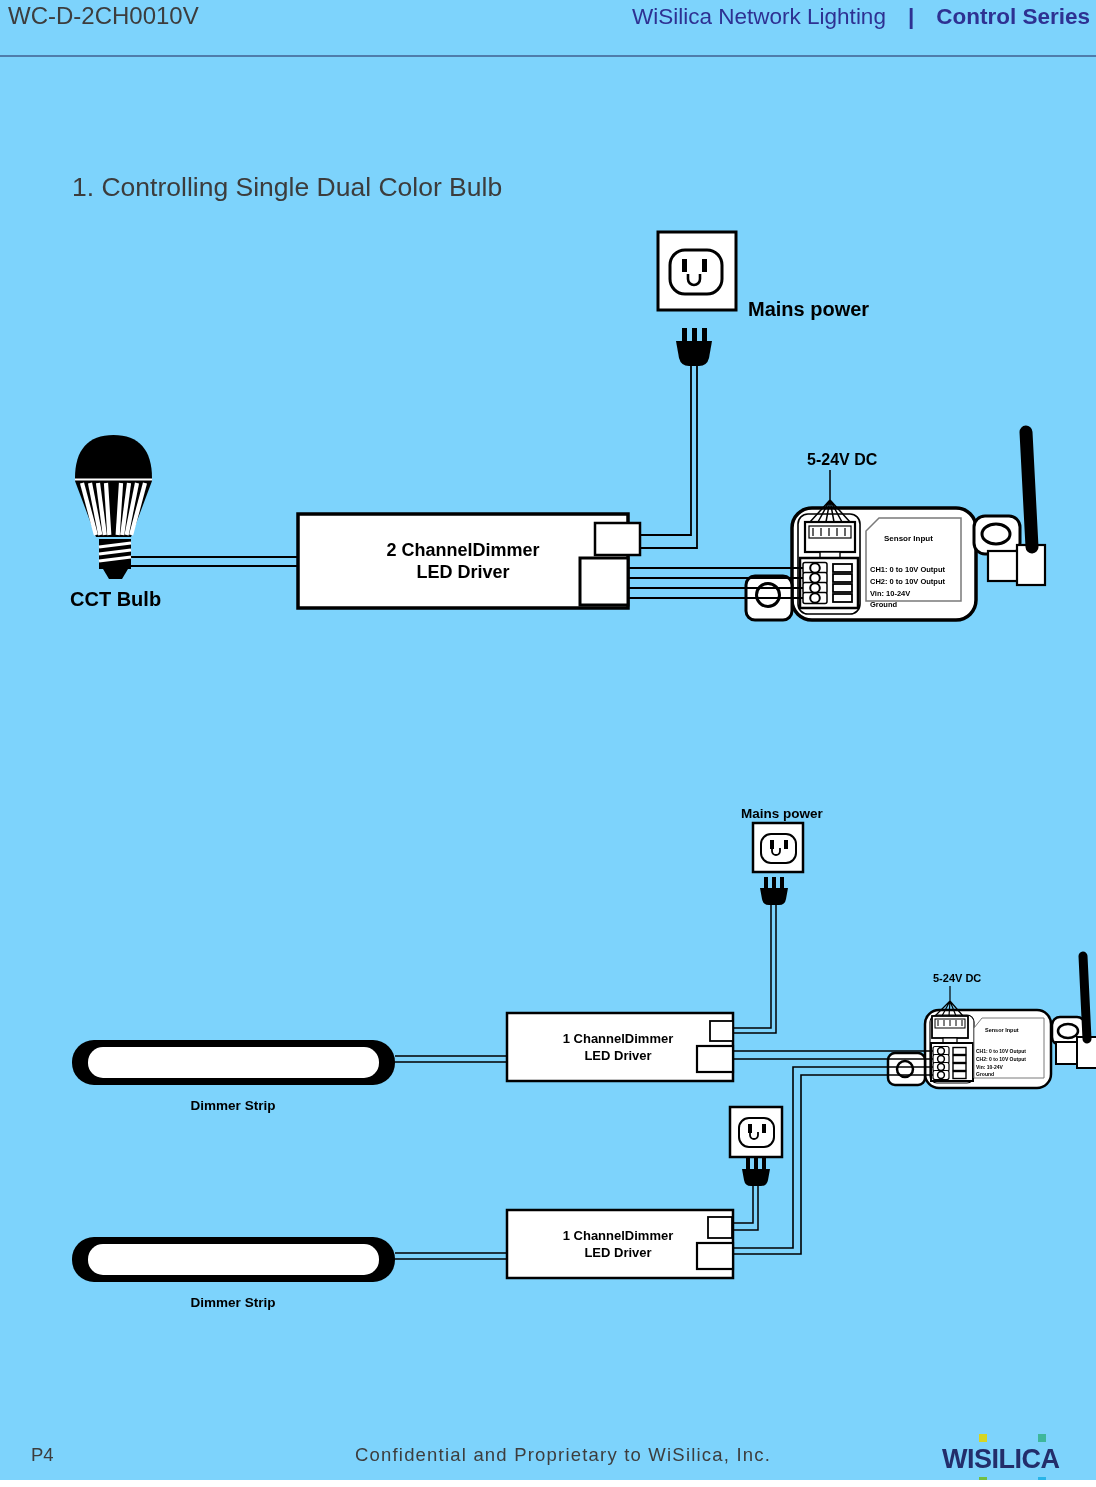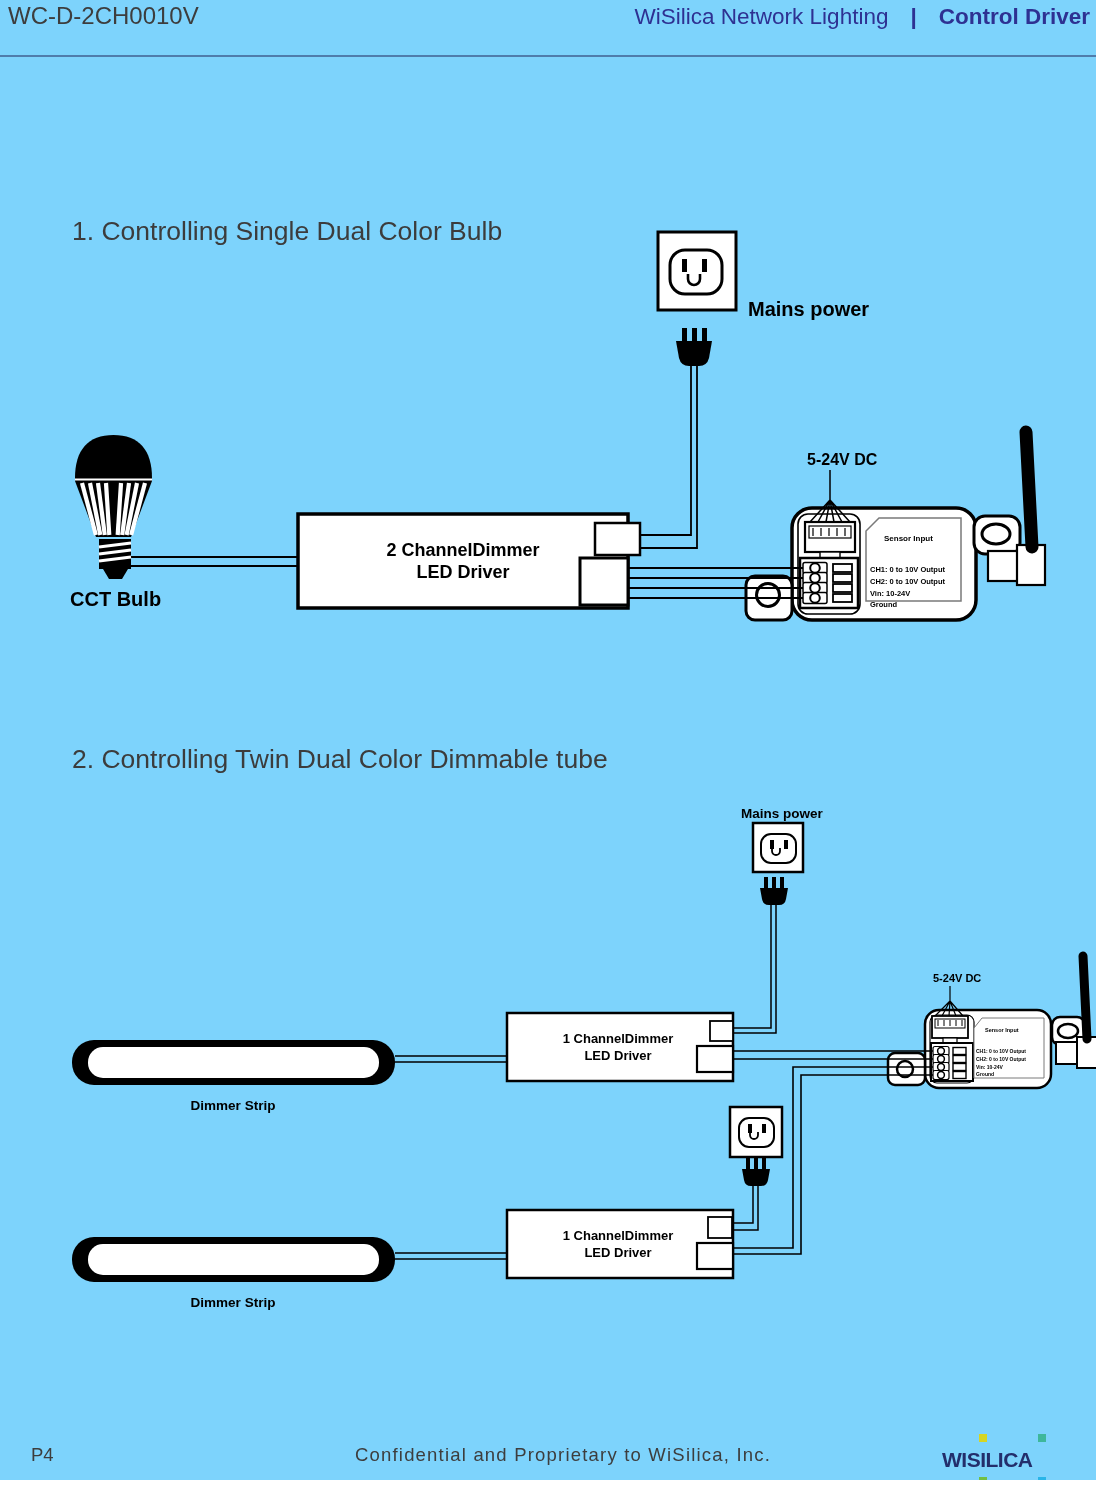--- a/index.html
+++ b/index.html
@@ -8,21 +8,21 @@
 
   
   .hdr-left{position:absolute;left:8px;top:2px;font-size:24px;color:#3d3d3d;}
   .hdr-right{position:absolute;right:6px;top:4px;font-size:22.5px;color:#2e3192;
              display:flex;gap:22px;white-space:nowrap;}
   .hdr-right .bold{font-weight:bold;}
   .rule{position:absolute;left:0;top:55px;width:1096px;height:2px;background:#4f7cab;}
 
   
   .title{position:absolute;left:72px;top:86px;font-size:30px;color:#3c3c3c;}
-  .h2{position:absolute;left:72px;font-size:26.5px;color:#3c3c3c;margin-top:44px;}
+  .h2{position:absolute;left:72px;font-size:26.5px;color:#3c3c3c;}
   .h2.s1{top:172px;}
   .h2.s2{top:700px;}
 
   
   .diagram{position:absolute;left:0;top:0;width:1096px;height:1487px;}
 
   svg text{fill:#000;font-family:"Liberation Sans",sans-serif;}
   .t-b20{font-size:20px;font-weight:bold;}
   .t-b18{font-size:18px;font-weight:bold;}
   .t-b16{font-size:16px;font-weight:bold;}
@@ -32,39 +32,38 @@
   .t-p8{font-size:8px;font-weight:bold;}
   .t-p7{font-size:7.5px;font-weight:bold;}
   .t-p55{font-size:5.5px;font-weight:bold;}
   .t-p5{font-size:5px;font-weight:bold;}
   .mid{text-anchor:middle;}
 
   
   .ftr-page{position:absolute;left:2px;top:1444px;font-size:18.5px;color:#3d3d3d;margin-left:29px;}
   .ftr-conf{position:absolute;left:15px;top:1444px;width:1096px;text-align:center;
             font-size:18.5px;letter-spacing:1.2px;color:#3d3d3d;}
-  .logo-text{position:absolute;left:942px;top:1446px;font-size:21px;font-weight:bold;
+  .logo-text{position:absolute;left:942px;top:1446px;font-size:27px;font-weight:bold;
              color:#232e6b;letter-spacing:-0.5px;line-height:27px;}
   .tick{position:absolute;width:8px;height:8px;}
 </style>
 </head>
 <body>
 
 <div class="page">
 
   <div class="hdr-left">WC-D-2CH0010V</div>
   <div class="hdr-right">
     <span>WiSilica Network Lighting</span>
     <span class="bold">|</span>
-    <span class="bold">Control Driver</span>
+    <span class="bold">Control Series</span>
   </div>
   <div class="rule"></div>
 
   <div class="h2 s1">1. Controlling Single Dual Color Bulb</div>
-  <div class="h2 s2">2. Controlling Twin Dual Color Dimmable tube</div>
 
   <svg class="diagram" viewBox="0 0 1096 1487">
 
     <g>
 
       <g>
         <rect x="658" y="232" width="78" height="78" fill="#fff" stroke="#000" stroke-width="3"></rect>
         <rect x="670" y="250" width="52" height="44" rx="15" fill="#fff" stroke="#000" stroke-width="3"></rect>
         <rect x="682" y="259" width="5" height="13" fill="#000"></rect>
         <rect x="702" y="259" width="5" height="13" fill="#000"></rect>

